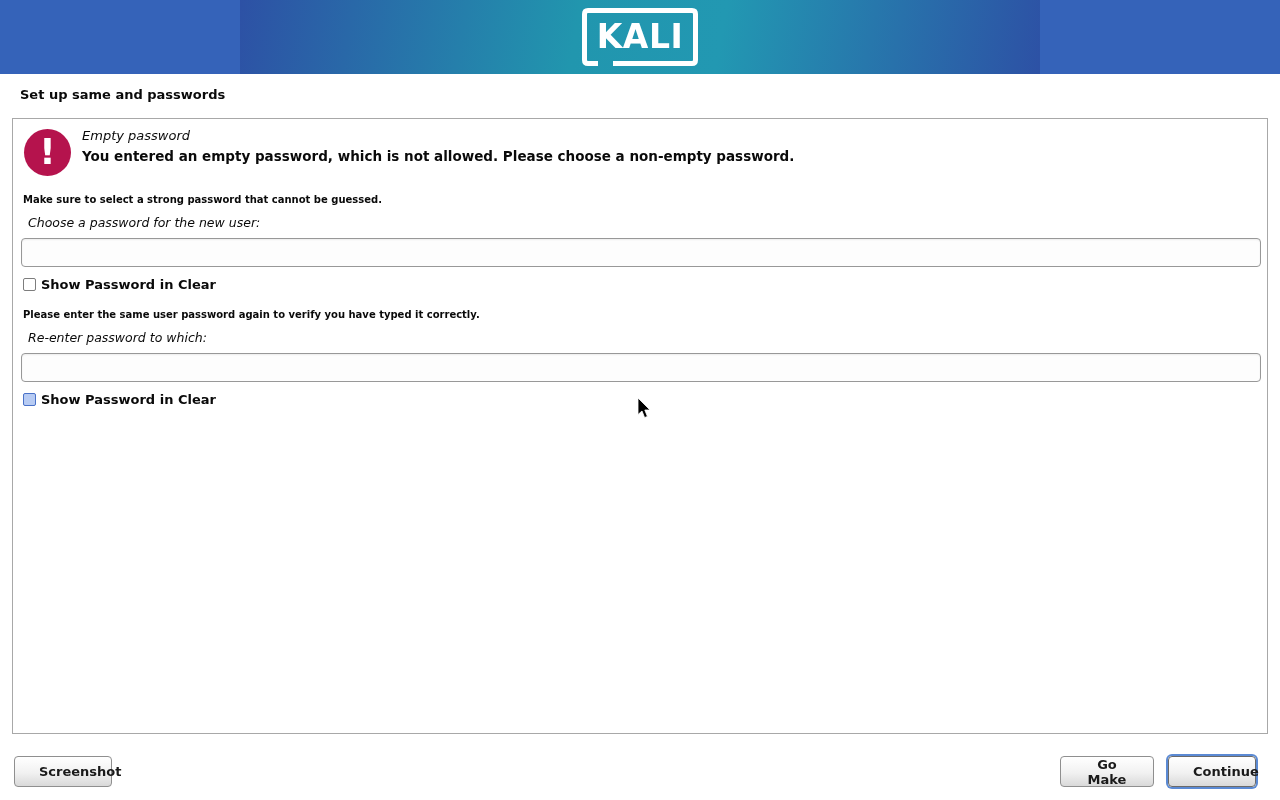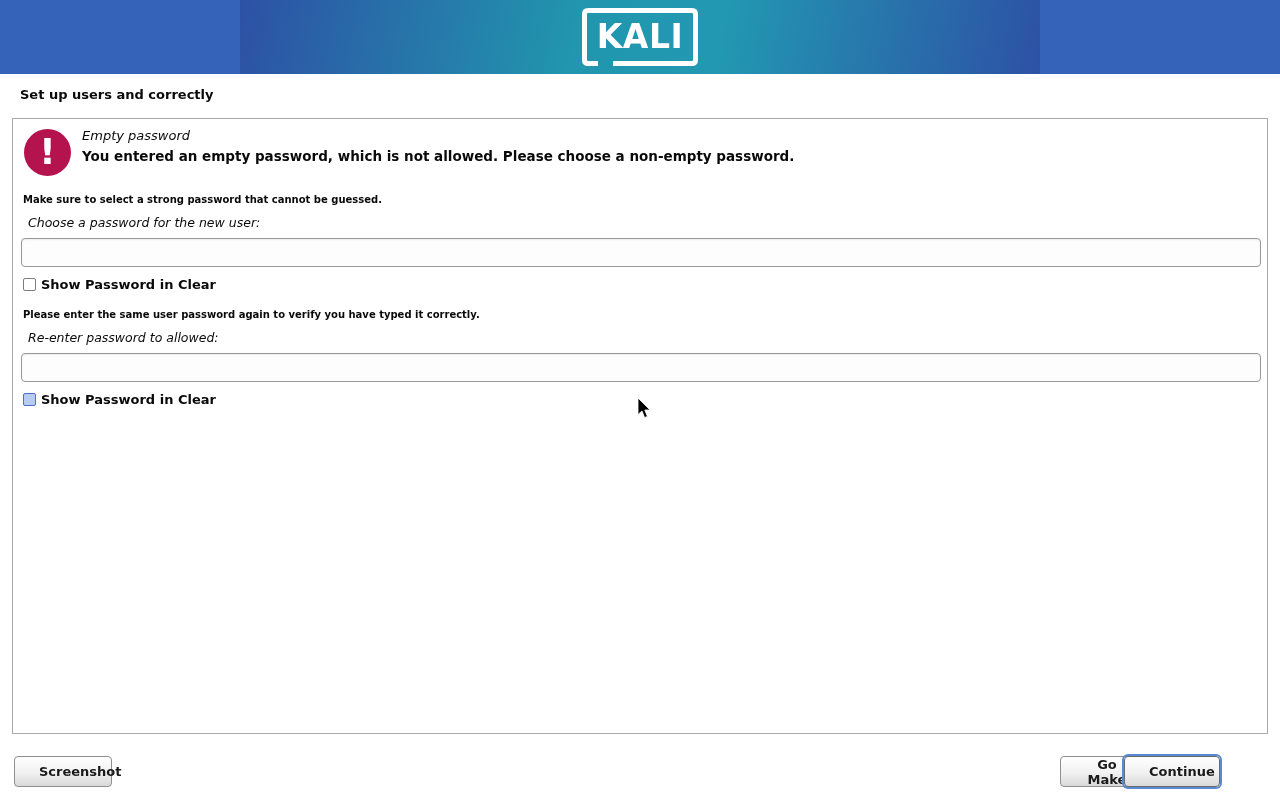--- a/index.html
+++ b/index.html
@@ -97,21 +97,21 @@
     position: absolute; top: 756px; height: 31px;
     border: 1px solid #8f8f8f; border-radius: 4px;
     background: linear-gradient(#ffffff 0%, #f1f1f1 55%, #d9d9d9 100%);
     font-family: "DejaVu Sans", "Liberation Sans", sans-serif;
     font-size: 13px; font-weight: bold; color: #1a1a1a;
     padding: 0 24px; cursor: default;
   }
   .btn-screenshot { left: 14px; width: 98px; }
   .btn-goback { left: 1060px; width: 94px; }
   .btn-continue {
-    left: 1124px; width: 96px;
+    left: 1168px; width: 88px;
     border: 1px solid #6a6a6a;
     box-shadow: 0 0 0 2px #5b8ad4;
   }
 
   
   .cursor { position: absolute; left: 637px; top: 397px; pointer-events: none; }
 </style>
 </head>
 <body>
 
@@ -121,40 +121,40 @@
     <div class="logo">
       <svg width="116" height="58" viewBox="0 0 116 58">
         <path d="M 16 55.5 L 6 55.5 Q 2.5 55.5 2.5 52 L 2.5 6 Q 2.5 2.5 6 2.5 L 110 2.5 Q 113.5 2.5 113.5 6 L 113.5 52 Q 113.5 55.5 110 55.5 L 31 55.5" fill="none" stroke="#ffffff" stroke-width="5"></path>
       </svg>
       <span class="logo-text">KALI</span>
     </div>
   </div>
   <div class="banner-side"></div>
 </div>
 
-<div class="page-title">Set up users and correctly</div>
+<div class="page-title">Set up same and passwords</div>
 
 <div class="content-box">
 
   <div class="error-icon">
     <span class="excl">!</span>
   </div>
   <div class="error-title">Empty password</div>
   <div class="error-message">You entered an empty password, which is not allowed. Please choose a non-empty password.</div>
 
   <div class="instruction1">Make sure to select a strong password that cannot be guessed.</div>
   <div class="field-label1">Choose a password for the new user:</div>
   <input type="password" class="pw-input input1" value="" style="">
   <div class="checkbox-row cbrow1">
     <span class="checkbox"></span>
     <span class="checkbox-label">Show Password in Clear</span>
   </div>
 
   <div class="instruction2">Please enter the same user password again to verify you have typed it correctly.</div>
-  <div class="field-label2">Re-enter password to allowed:</div>
+  <div class="field-label2">Re-enter password to which:</div>
   <input type="password" class="pw-input input2" value="" style="">
   <div class="checkbox-row cbrow2">
     <span class="checkbox focused"></span>
     <span class="checkbox-label">Show Password in Clear</span>
   </div>
 
 </div>
 
 <button class="btn btn-screenshot">Screenshot</button>
 <button class="btn btn-goback">Go Make</button>

